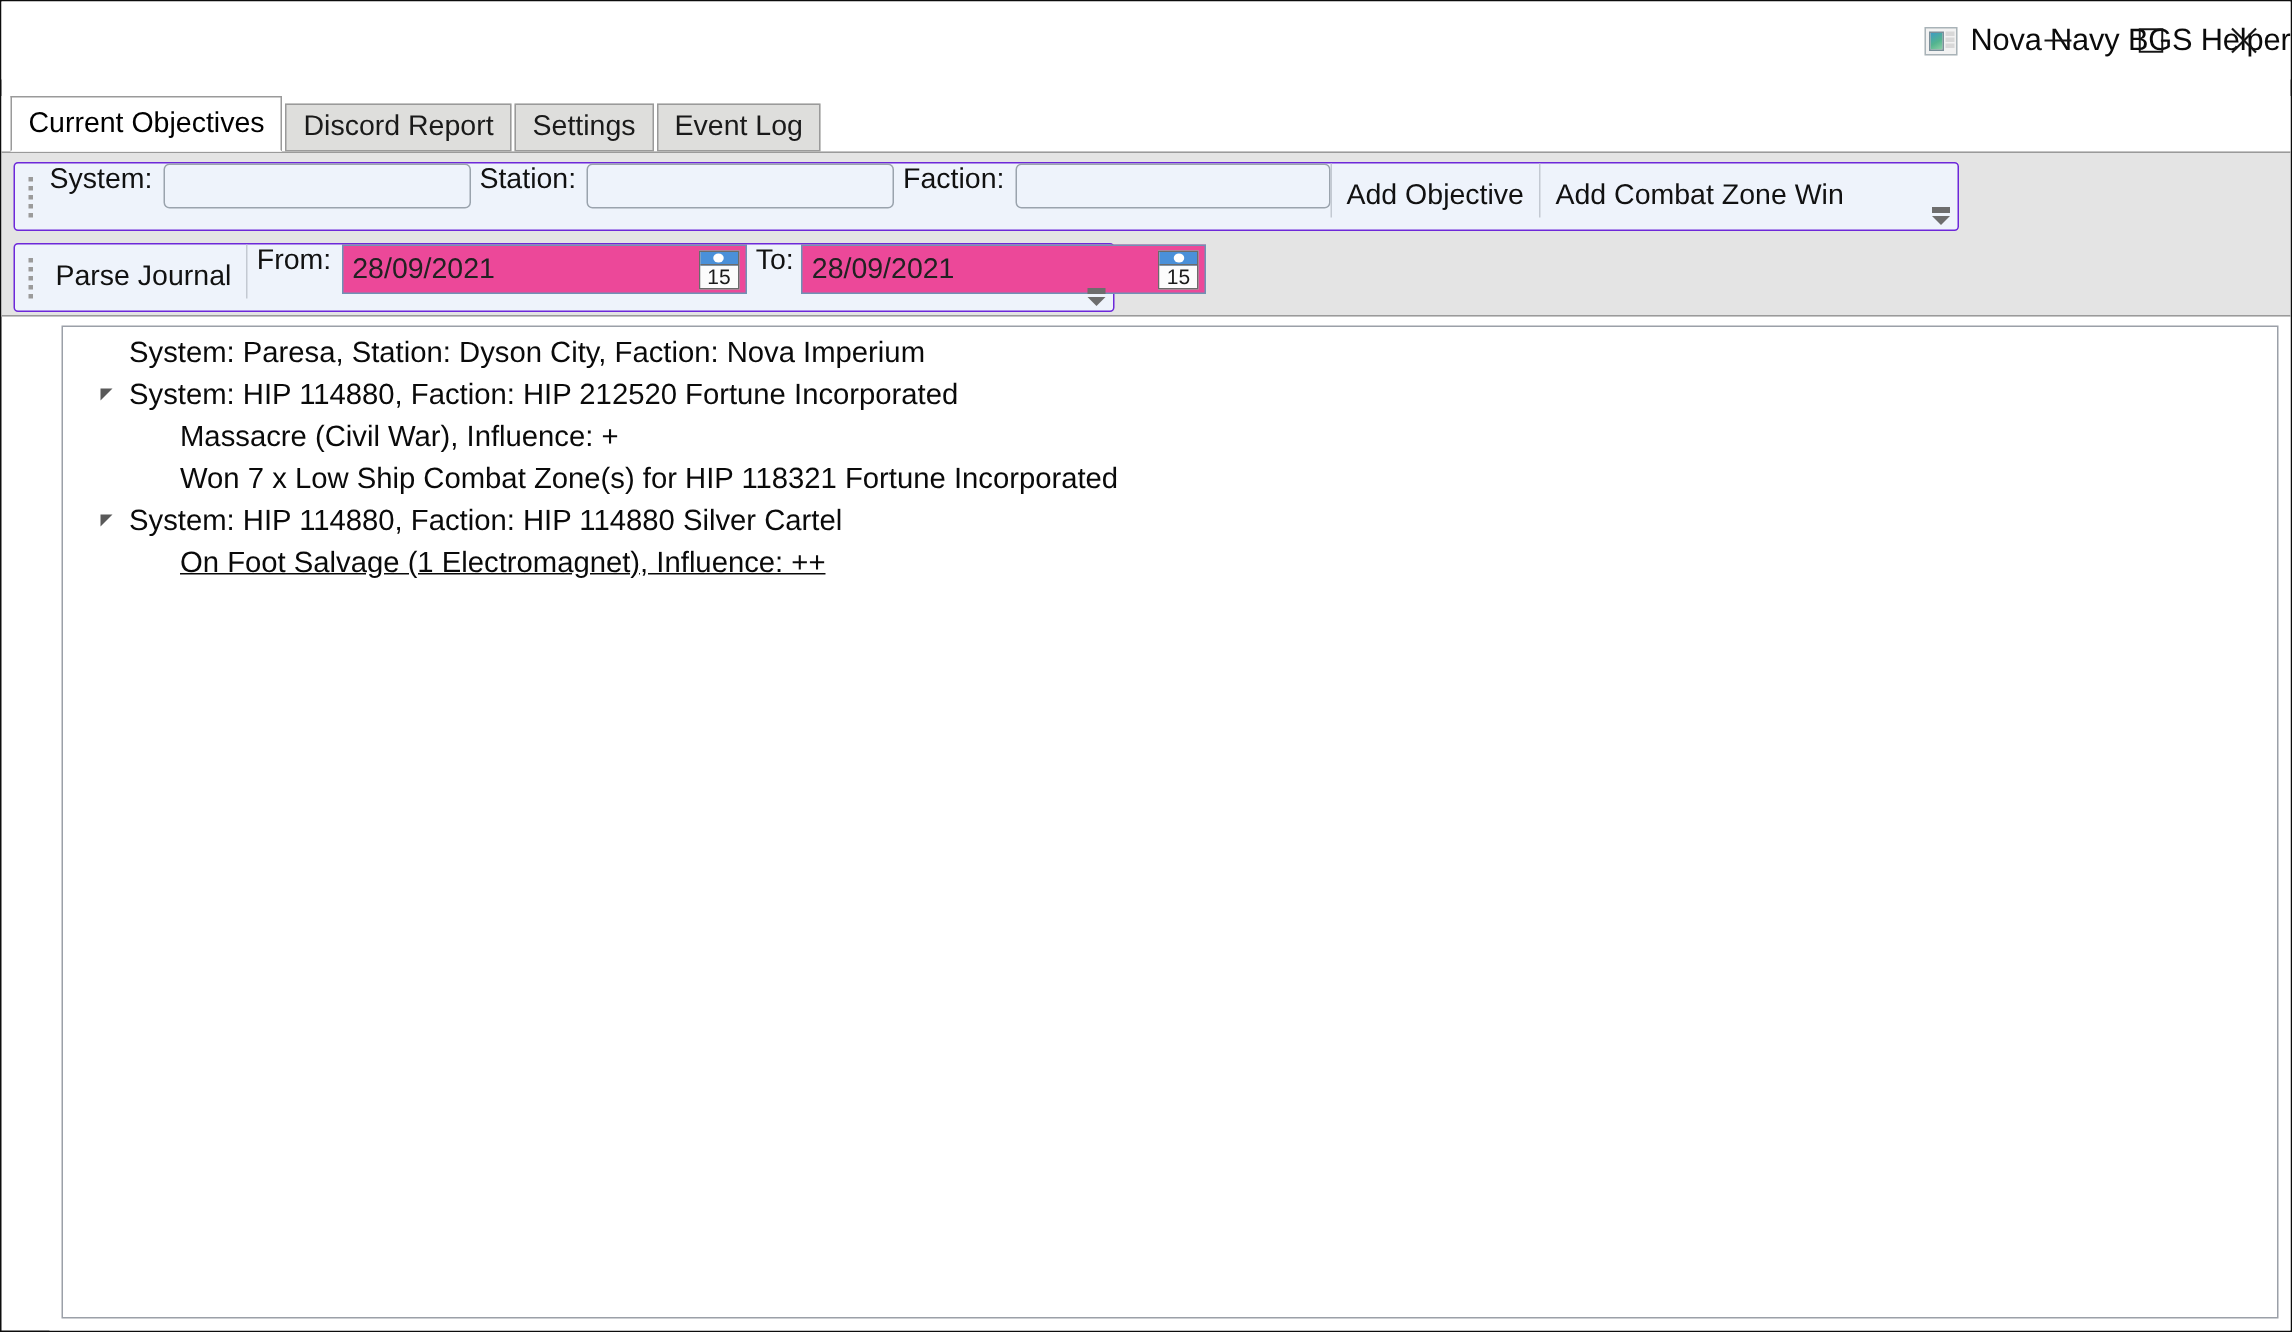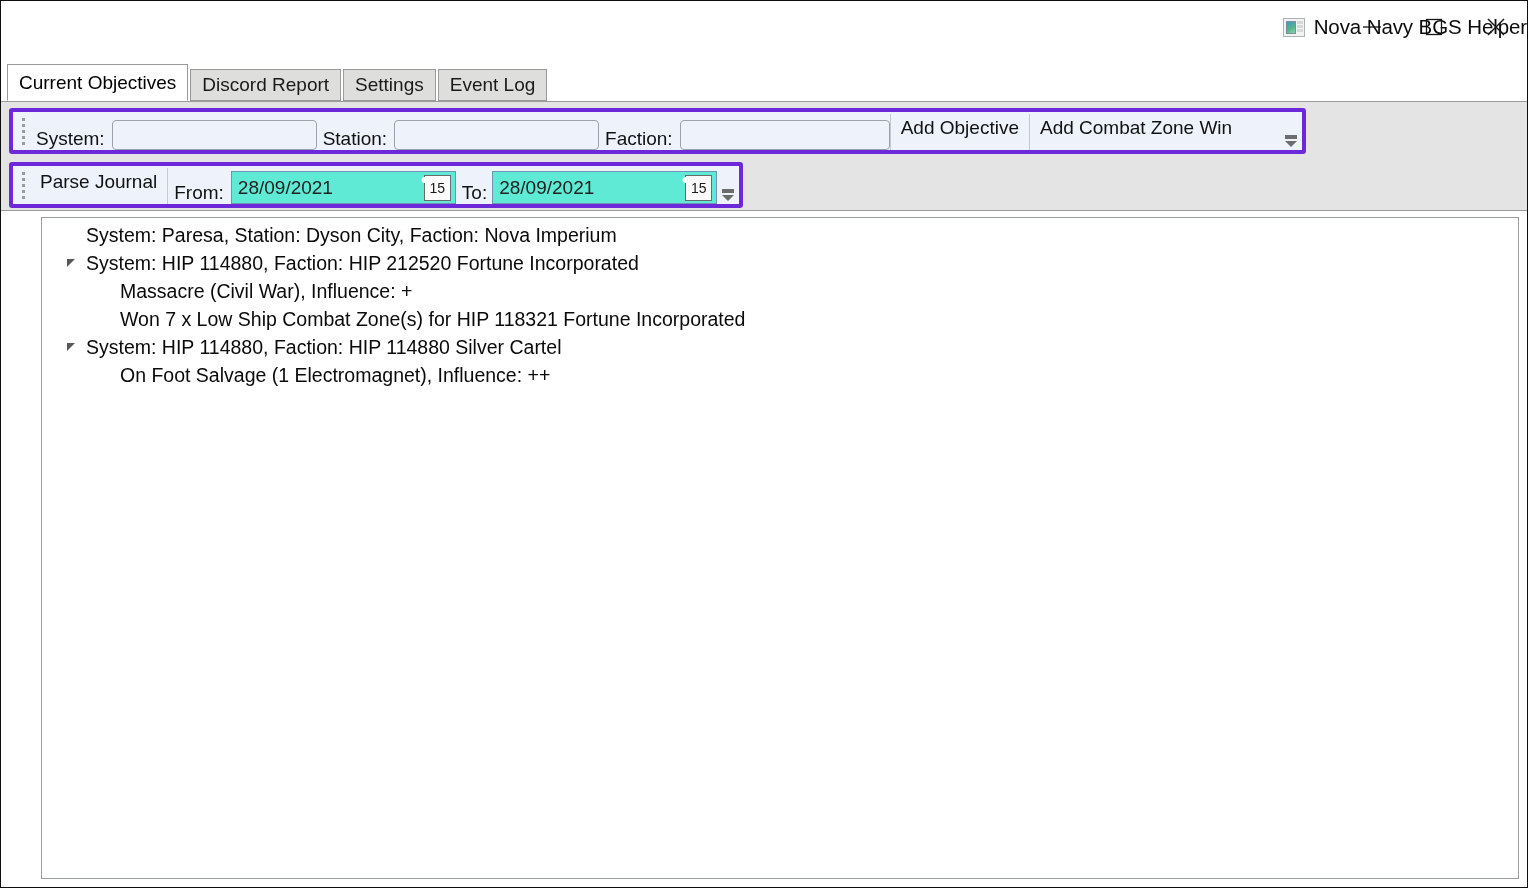--- a/index.html
+++ b/index.html
@@ -132,24 +132,24 @@
     border-top: 1px solid #9a9a9a;
     padding: 0;
     position: relative;
     min-height: 110px;
     box-sizing: border-box;
     border-bottom: 1px solid #9a9a9a;
   }
   .toolbar {
     position: absolute;
     background: #eef3fb;
-    border: 4px solid #6d28d9;
+    border: 1px solid #6d28d9;
     border-radius: 3px;
     display: flex;
-    align-items: flex-end;
+    align-items: flex-start;
     box-sizing: border-box;
   }
   .tb-row1 { left: 8px; top: 6px; height: 46px; width: 1297px; }
   .tb-row2 { left: 8px; top: 60px; height: 46px; width: 734px; }
 
   .grip {
     width: 14px;
     height: 100%;
     display: flex;
     flex-direction: column;
@@ -230,24 +230,24 @@
   .tb-overflow .oftri {
     width: 0; height: 0;
     border-left: 6px solid transparent;
     border-right: 6px solid transparent;
     border-top: 6px solid #6d6d6d;
   }
 
   
   .datepick {
     height: 33px;
-    width: 225px;
+    width: 270px;
     box-sizing: border-box;
     border: 1px solid #6f92b5;
-    background: #5eead4;
+    background: #ec4899;
     display: flex;
     align-items: center;
     padding: 0 2px 0 0;
     flex: 0 0 auto;
     position: relative;
   }
   .datepick .dval {
     flex: 1 1 auto;
     font-size: 19px;
     color: #222;
@@ -258,21 +258,21 @@
     font-family: "Liberation Sans", sans-serif;
     width: 100%;
   }
   .cal-icon {
     width: 27px; height: 26px;
     box-sizing: border-box;
     border: 1px solid #6b6b6b;
     background: #f6f6f6;
     flex: 0 0 auto;
     display: flex;
-    flex-direction: row;
+    flex-direction: column;
     margin-right: 2px;
     position: relative;
     cursor: pointer;
   }
   .cal-icon .cal-top {
     height: 8px;
     background: #4a90d9;
     position: relative;
     border-bottom: 1px solid #6b6b6b;
   }
@@ -479,19 +479,19 @@
         </div>
         <div class="tnode lvl1 noexp" style="padding-left: 78px;">
           <span>Won 7 x Low Ship Combat Zone(s) for HIP 118321 Fortune Incorporated</span>
         </div>
         <div class="tnode lvl0" style="padding-left: 14px;">
           <span class="expander">
             <span class="tri"></span>
           </span>
           <span>System: HIP 114880, Faction: HIP 114880 Silver Cartel</span>
         </div>
-        <div class="tnode lvl1 noexp" style="padding-left: 78px;">
+        <div class="tnode lvl1 noexp" style="padding-left: 78px; text-decoration: underline;">
           <span>On Foot Salvage (1 Electromagnet), Influence: ++</span>
         </div>
       </div>
   </div>
 
 </div>
 
 </body></html>

